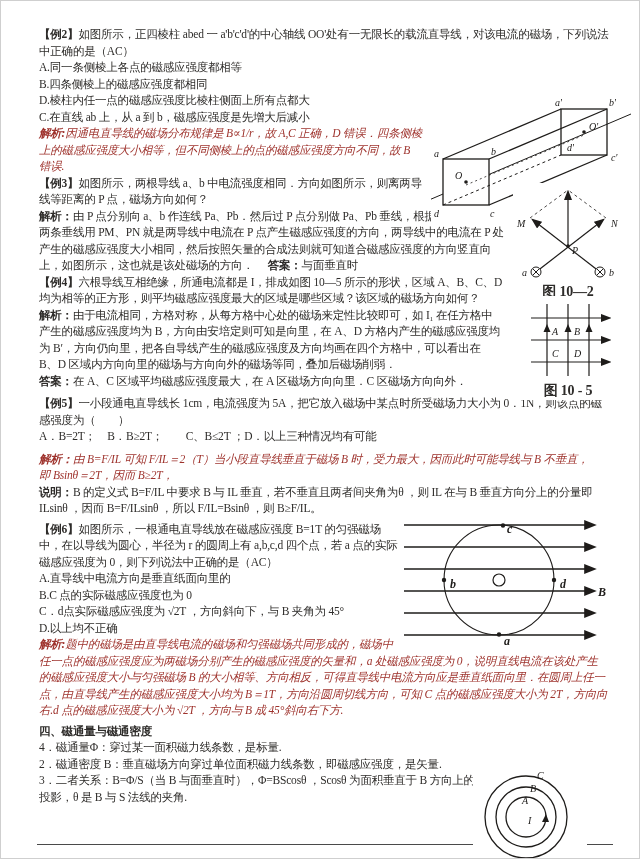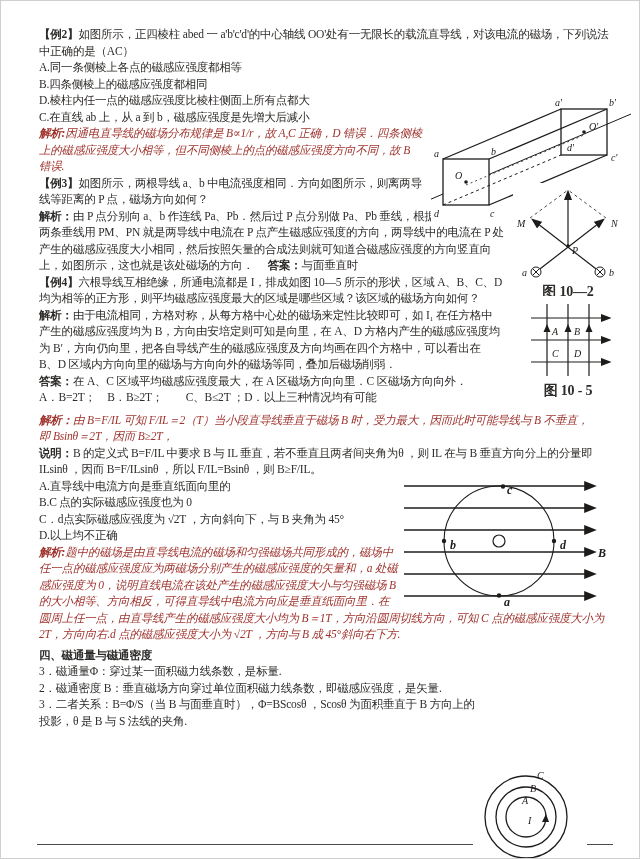--- a/index.html
+++ b/index.html
@@ -140,20 +140,21 @@
     <p>C.在直线 ab 上，从 a 到 b，磁感应强度是先增大后减小</p>
     <p class="red w385"><span class="b">解析:</span><span>因通电直导线的磁场分布规律是 B∝1/r，故 A,C 正确，D 错误．四条侧棱上的磁感应强度大小相等，但不同侧棱上的点的磁感应强度方向不同，故 B 错误.</span></p>
 
     <p class="w385"><span class="b">【例3】</span><span>如图所示，两根导线 a、b 中电流强度相同．方向如图所示，则离两导线等距离的 P 点，磁场方向如何？</span></p>
     <p class="w470"><span class="b">解析：</span><span>由 P 点分别向 a、b 作连线 Pa、Pb．然后过 P 点分别做 Pa、Pb 垂线，根据安培定则知这两条垂线用 PM、PN 就是两导线中电流在 P 点产生磁感应强度的方向，两导线中的电流在 P 处产生的磁感应强度大小相同，然后按照矢量的合成法则就可知道合磁感应强度的方向竖直向上，如图所示，这也就是该处磁场的方向．</span><span class="b ans-gap">答案：</span><span>与面垂直时</span></p>
 
     <p class="w470"><span class="b">【例4】</span><span>六根导线互相绝缘，所通电流都是 I，排成如图 10—5 所示的形状，区域 A、B、C、D 均为相等的正方形，则平均磁感应强度最大的区域是哪些区域？该区域的磁场方向如何？</span></p>
     <p class="w462"><span class="b">解析：</span><span>由于电流相同，方格对称，从每方格中心处的磁场来定性比较即可，如 I₁ 在任方格中产生的磁感应强度均为 B，方向由安培定则可知是向里，在 A、D 方格内产生的磁感应强度均为 B′，方向仍向里，把各自导线产生的磁感应强度及方向均画在四个方格中，可以看出在 B、D 区域内方向向里的磁场与方向向外的磁场等同，叠加后磁场削弱．</span></p>
     <p><span class="b">答案：</span><span>在 A、C 区域平均磁感应强度最大，在 A 区磁场方向向里．C 区磁场方向向外．</span></p>
 
+    <p class="mt6"><span class="b">【例5】</span><span>一小段通电直导线长 1cm，电流强度为 5A，把它放入磁场中某点时所受磁场力大小为 0．1N，则该点的磁感强度为（　　）</span></p>
     <p>A．B=2T；　B．B≥2T；　　C、B≤2T ；D．以上三种情况均有可能</p>
     <p class="red mt6"><span class="b">解析：</span><span>由 B=F/IL 可知 F/IL＝2（T）当小段直导线垂直于磁场 B 时，受力最大，因而此时可能导线与 B 不垂直，　即 Bsinθ＝2T，因而 B≥2T，</span></p>
     <p><span class="b">说明：</span><span>B 的定义式 B=F/IL 中要求 B 与 IL 垂直，若不垂直且两者间夹角为θ ，则 IL 在与 B 垂直方向分上的分量即 ILsinθ ，因而 B=F/ILsinθ ，所以 F/IL=Bsinθ ，则 B≥F/IL。</span></p>
 
     <div class="fig-float mt4">
       <svg width="205" height="130" viewBox="0 0 205 130">
         <line x1="0" y1="8" x2="190" y2="8" stroke="#1e1c1a" stroke-width="1.4" marker-end="url(#ah)"></line>
         <line x1="0" y1="30" x2="190" y2="30" stroke="#1e1c1a" stroke-width="1.4" marker-end="url(#ah)"></line>
         <line x1="0" y1="52" x2="190" y2="52" stroke="#1e1c1a" stroke-width="1.4" marker-end="url(#ah)"></line>
         <line x1="0" y1="74" x2="190" y2="74" stroke="#1e1c1a" stroke-width="1.4" marker-end="url(#ah)"></line>
@@ -166,25 +167,26 @@
         <circle cx="150" cy="63" r="2.2" fill="#1e1c1a"></circle>
         <circle cx="95" cy="117.5" r="2.2" fill="#1e1c1a"></circle>
         <text class="svglab-b" x="103" y="16">c</text>
         <text class="svglab-b" x="46" y="71">b</text>
         <text class="svglab-b" x="156" y="71">d</text>
         <text class="svglab-b" x="100" y="128">a</text>
         <text class="svglab-b" x="194" y="79">B</text>
       </svg>
     </div>
 
+    <p class="mt4"><span class="b">【例6】</span><span>如图所示，一根通电直导线放在磁感应强度 B=1T 的匀强磁场中，在以导线为圆心，半径为 r 的圆周上有 a,b,c,d 四个点，若 a 点的实际磁感应强度为 0，则下列说法中正确的是（AC）</span></p>
     <p>A.直导线中电流方向是垂直纸面向里的</p>
     <p>B.C 点的实际磁感应强度也为 0</p>
     <p>C．d点实际磁感应强度为 √2T ，方向斜向下，与 B 夹角为 45°</p>
     <p>D.以上均不正确</p>
     <p class="red"><span class="b">解析:</span><span>题中的磁场是由直导线电流的磁场和匀强磁场共同形成的，磁场中任一点的磁感应强度应为两磁场分别产生的磁感应强度的矢量和，a 处磁感应强度为 0，说明直线电流在该处产生的磁感应强度大小与匀强磁场 B 的大小相等、方向相反，可得直导线中电流方向应是垂直纸面向里．在圆周上任一点，由直导线产生的磁感应强度大小均为 B＝1T，方向沿圆周切线方向，可知 C 点的磁感应强度大小为 2T，方向向右.d 点的磁感应强度大小为 √2T ，方向与 B 成 45°斜向右下方.</span></p>
 
     <p class="b mt4">四、磁通量与磁通密度</p>
-    <p>3．磁通量Φ：穿过某一面积磁力线条数，是标量.</p>
+    <p>4．磁通量Φ：穿过某一面积磁力线条数，是标量.</p>
     <p>2．磁通密度 B：垂直磁场方向穿过单位面积磁力线条数，即磁感应强度，是矢量.</p>
     <p class="w440">3．二者关系：B=Φ/S（当 B 与面垂直时），Φ=BScosθ ，Scosθ 为面积垂直于 B 方向上的投影，θ 是 B 与 S 法线的夹角.</p>
 
   </div>
 </div>
 
 </body></html>

